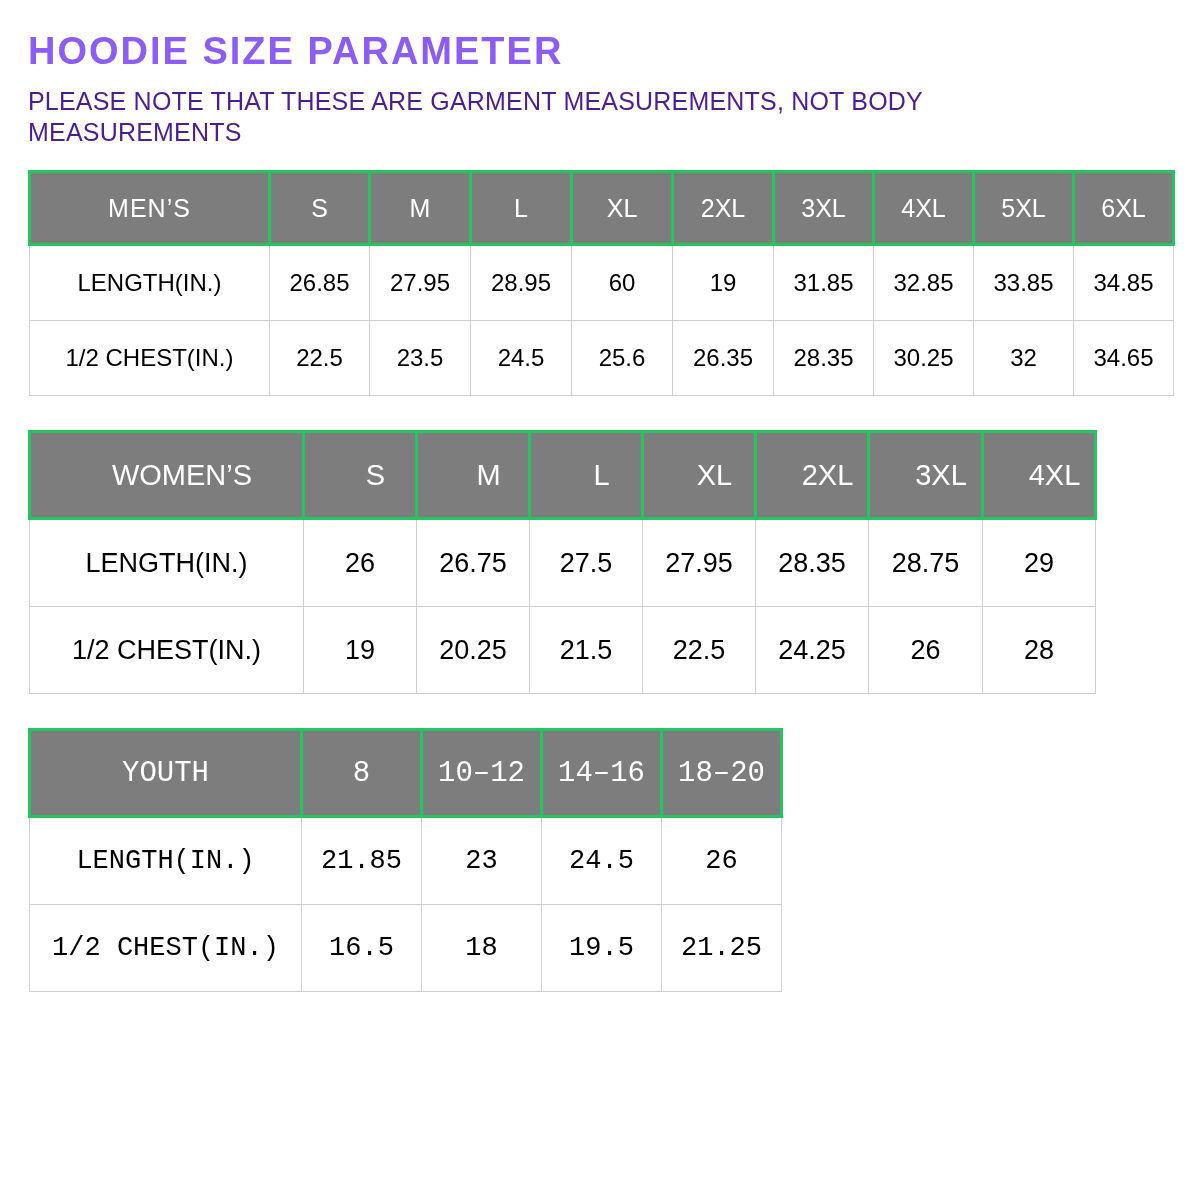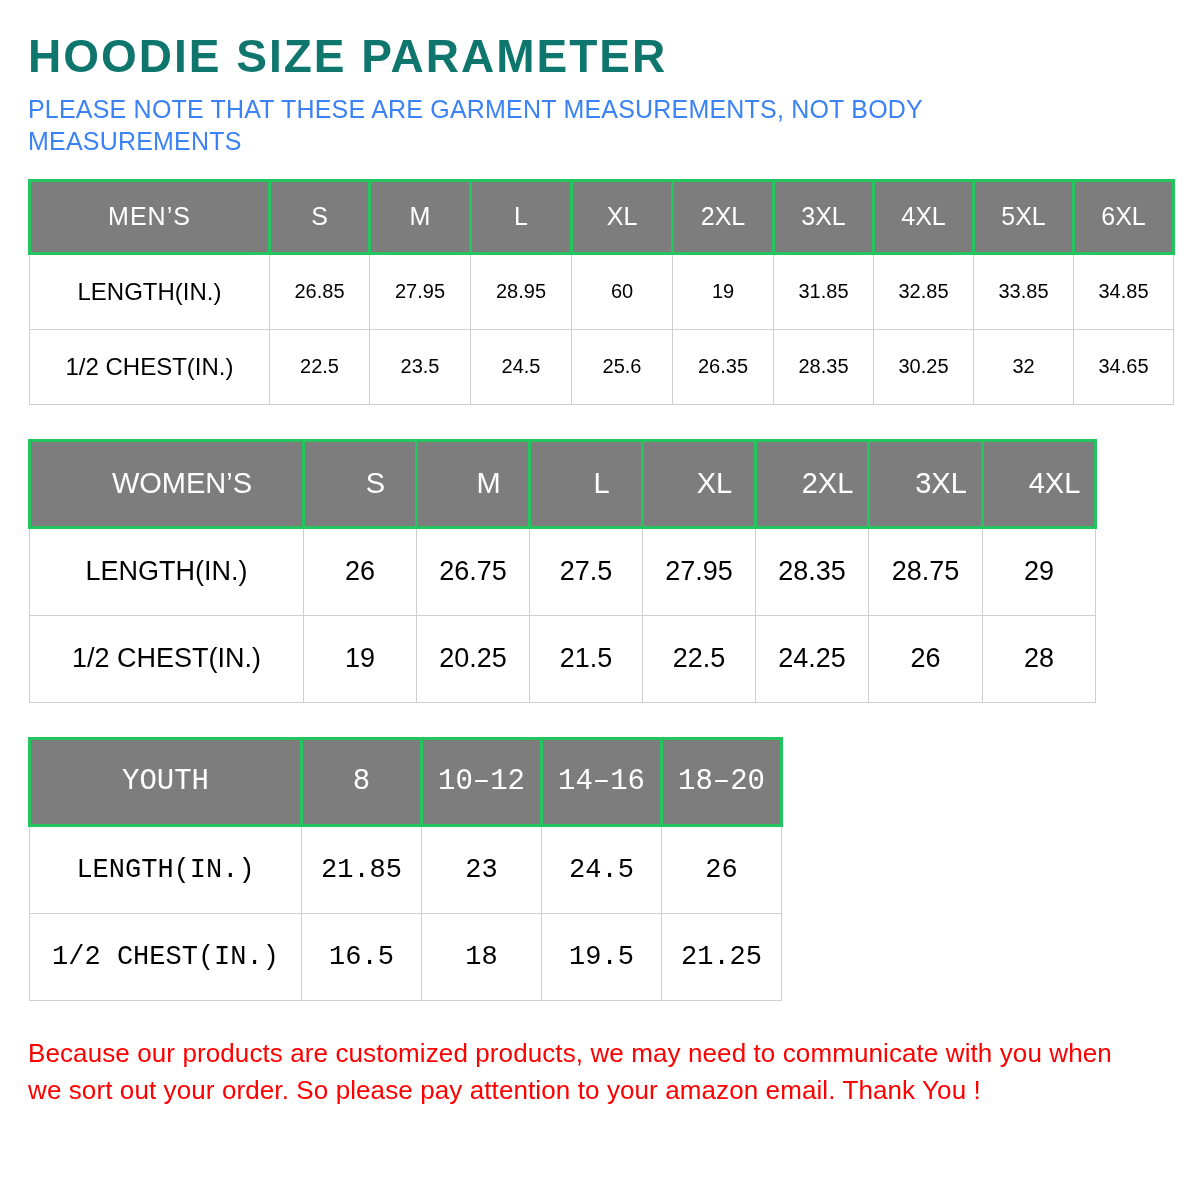--- a/index.html
+++ b/index.html
@@ -14,29 +14,29 @@
     color: #000000;
     overflow: hidden;
   }
   .page {
     box-sizing: border-box;
     width: 1200px;
     height: 1200px;
     padding: 26px 28px 0 28px;
   }
   .title {
-    font-size: 46px;
+    font-size: 38px;
     font-weight: bold;
     letter-spacing: 2px;
     line-height: 1.05;
     margin: 6px 0 14px 0;
-    color: #0f766e;
+    color: #8b5cf6;
   }
   .note {
-    color: #3b82f6;
+    color: #4c1d95;
     font-size: 25px;
     line-height: 1.25;
     letter-spacing: 0.2px;
     margin-bottom: 22px;
     max-width: 930px;
   }
   table.size-table {
     border-collapse: collapse;
     table-layout: fixed;
     margin-bottom: 34px;
@@ -51,21 +51,21 @@
   }
   table.size-table thead td {
     background: #7d7d7d;
     color: #ffffff;
     border: 3px solid #22c55e;
   }
   
   #tbl-mens { width: 1144px; }
   #tbl-mens thead td { height: 68px; font-size: 25px; }
   #tbl-mens thead td.rowlabel { font-size: 25px; letter-spacing: 1px; }
-  #tbl-mens tbody td { height: 72px; font-size: 20px; }
+  #tbl-mens tbody td { height: 72px; font-size: 24px; }
   #tbl-mens tbody td.rowlabel { font-size: 24px; }
 
   
   #tbl-womens { width: 1066px; }
   #tbl-womens thead td { height: 82px; font-size: 29px; padding-left: 32px; }
   #tbl-womens tbody td { height: 84px; font-size: 27px; }
 
   
   #tbl-youth { width: 752px; font-family: Liberation Mono, monospace; }
   #tbl-youth thead td { height: 82px; font-size: 29px; }
@@ -223,15 +223,14 @@
       <tr>
         <td class="rowlabel">1/2 CHEST(IN.)</td>
         <td>16.5</td>
         <td>18</td>
         <td>19.5</td>
         <td>21.25</td>
       </tr>
     </tbody>
   </table>
 
-  <div class="footer-note">Because our products are customized products, we may need to communicate with you when we sort out your order. So please pay attention to your amazon email. Thank You !</div>
 
 </div>
 
 </body></html>

